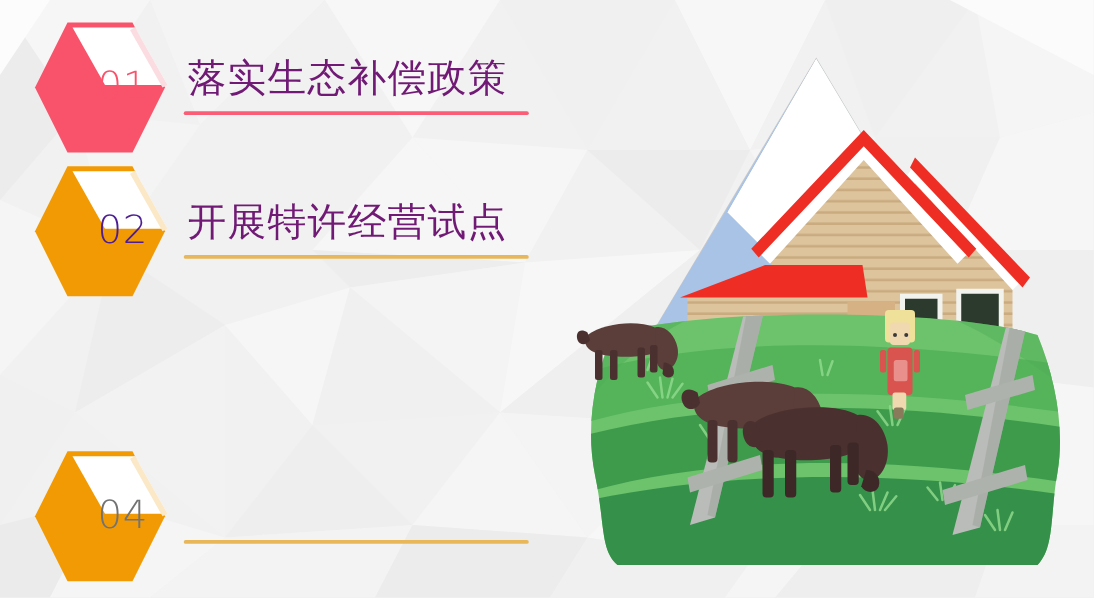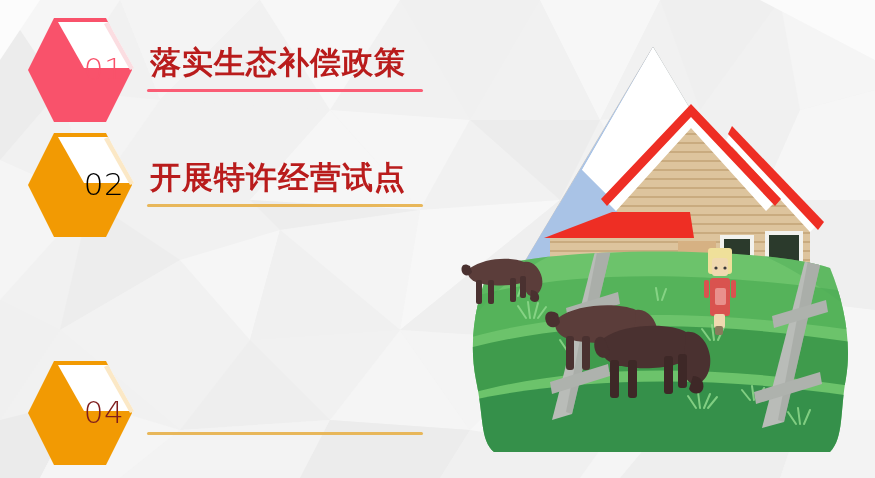--- a/index.html
+++ b/index.html
@@ -19,33 +19,32 @@
   .hexwrap{position:absolute;left:22px;top:0;width:116px;height:116px;}
   .hexwrap svg{display:block;}
   .hexnum{
     position:absolute;
     left:56px; top:40px;
     width:52px;height:34px;
     font-size:31px;
     font-weight:300;
     letter-spacing:0.5px;
     line-height:34px;
-    text-align:center;
+    text-align:left;
     font-family:"DejaVu Sans","Liberation Sans",sans-serif;
   }
   .label{
     position:absolute;
     left:150px;
     top:30px;
     font-size:31px;
-    color:#b91c1c;
+    color:#701a75;
     font-family:"DejaVu Sans","Liberation Sans",sans-serif;
     letter-spacing:1px;
     white-space:nowrap;
-    font-weight:bold;
   }
   .rule{
     position:absolute;
     left:147px;
     width:276px;
     height:3px;
     top:77px;
     border-radius:2px;
   }
 </style>
@@ -265,33 +264,33 @@
       <div class="rule" style="background:#fa5d75"></div>
     </div>
 
     <div class="row" style="top:127px">
       <div class="hexwrap">
         <svg width="116" height="116" viewBox="0 0 116 116">
           <polygon points="32,6 84,6 110,58 84,110 32,110 6,58" fill="#f29a03"></polygon>
           <polygon points="36,10 86,10 112,56 62,56" fill="#ffffff"></polygon>
           <polygon points="86,10 112,56 108,58 82,12" fill="#fbe8c6"></polygon>
         </svg>
-        <div class="hexnum" style="color:#000000">02</div>
+        <div class="hexnum" style="color:#4c1d95">02</div>
       </div>
       <div class="label">开展特许经营试点</div>
       <div class="rule" style="background:#e8b75a"></div>
     </div>
 
 
     <div class="row" style="top:355px">
       <div class="hexwrap">
         <svg width="116" height="116" viewBox="0 0 116 116">
           <polygon points="32,6 84,6 110,58 84,110 32,110 6,58" fill="#f29a03"></polygon>
           <polygon points="36,10 86,10 112,56 62,56" fill="#ffffff"></polygon>
           <polygon points="86,10 112,56 108,58 82,12" fill="#fbe8c6"></polygon>
         </svg>
-        <div class="hexnum" style="color:#7f1d1d">04</div>
+        <div class="hexnum" style="color:#737373">04</div>
       </div>
       <div class="rule" style="background:#e8b75a"></div>
     </div>
 
   </div>
 </div>
 
 </body></html>

